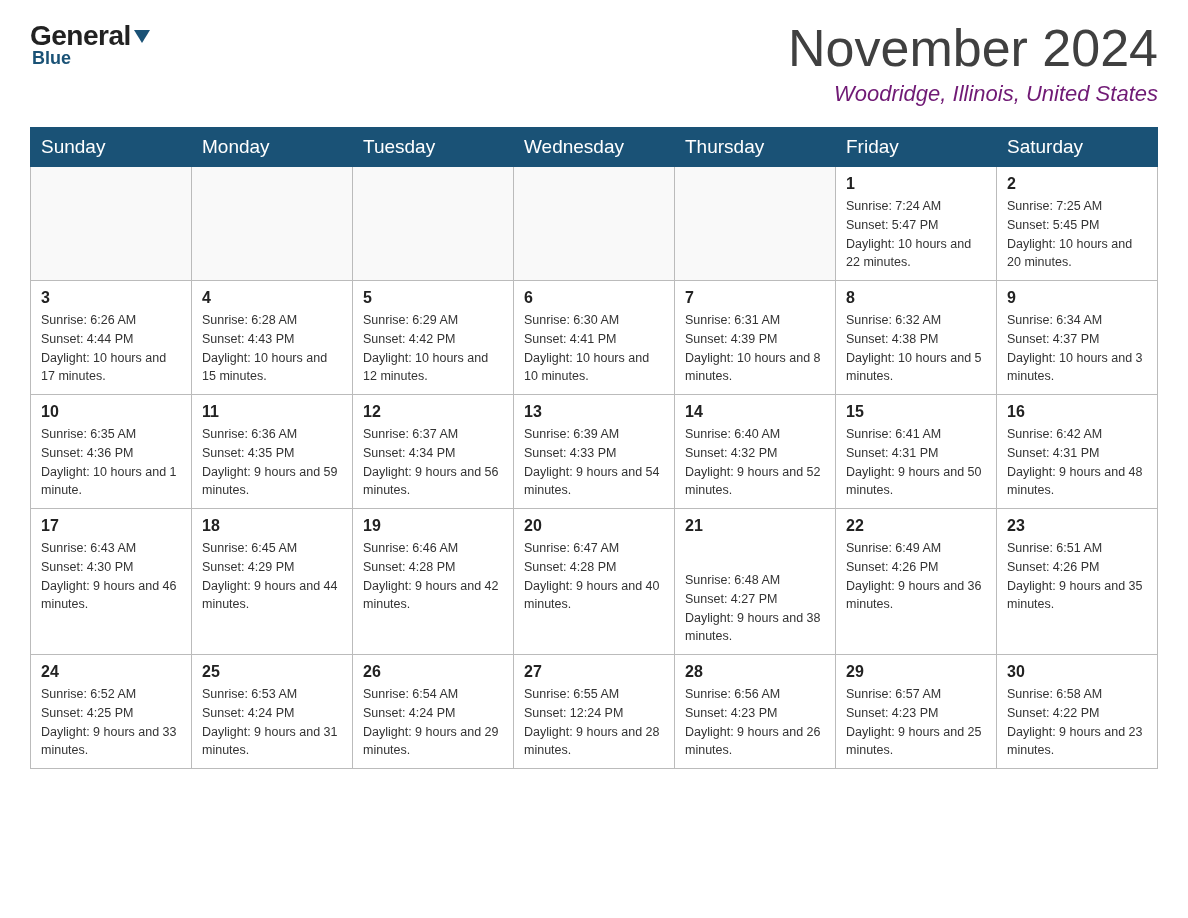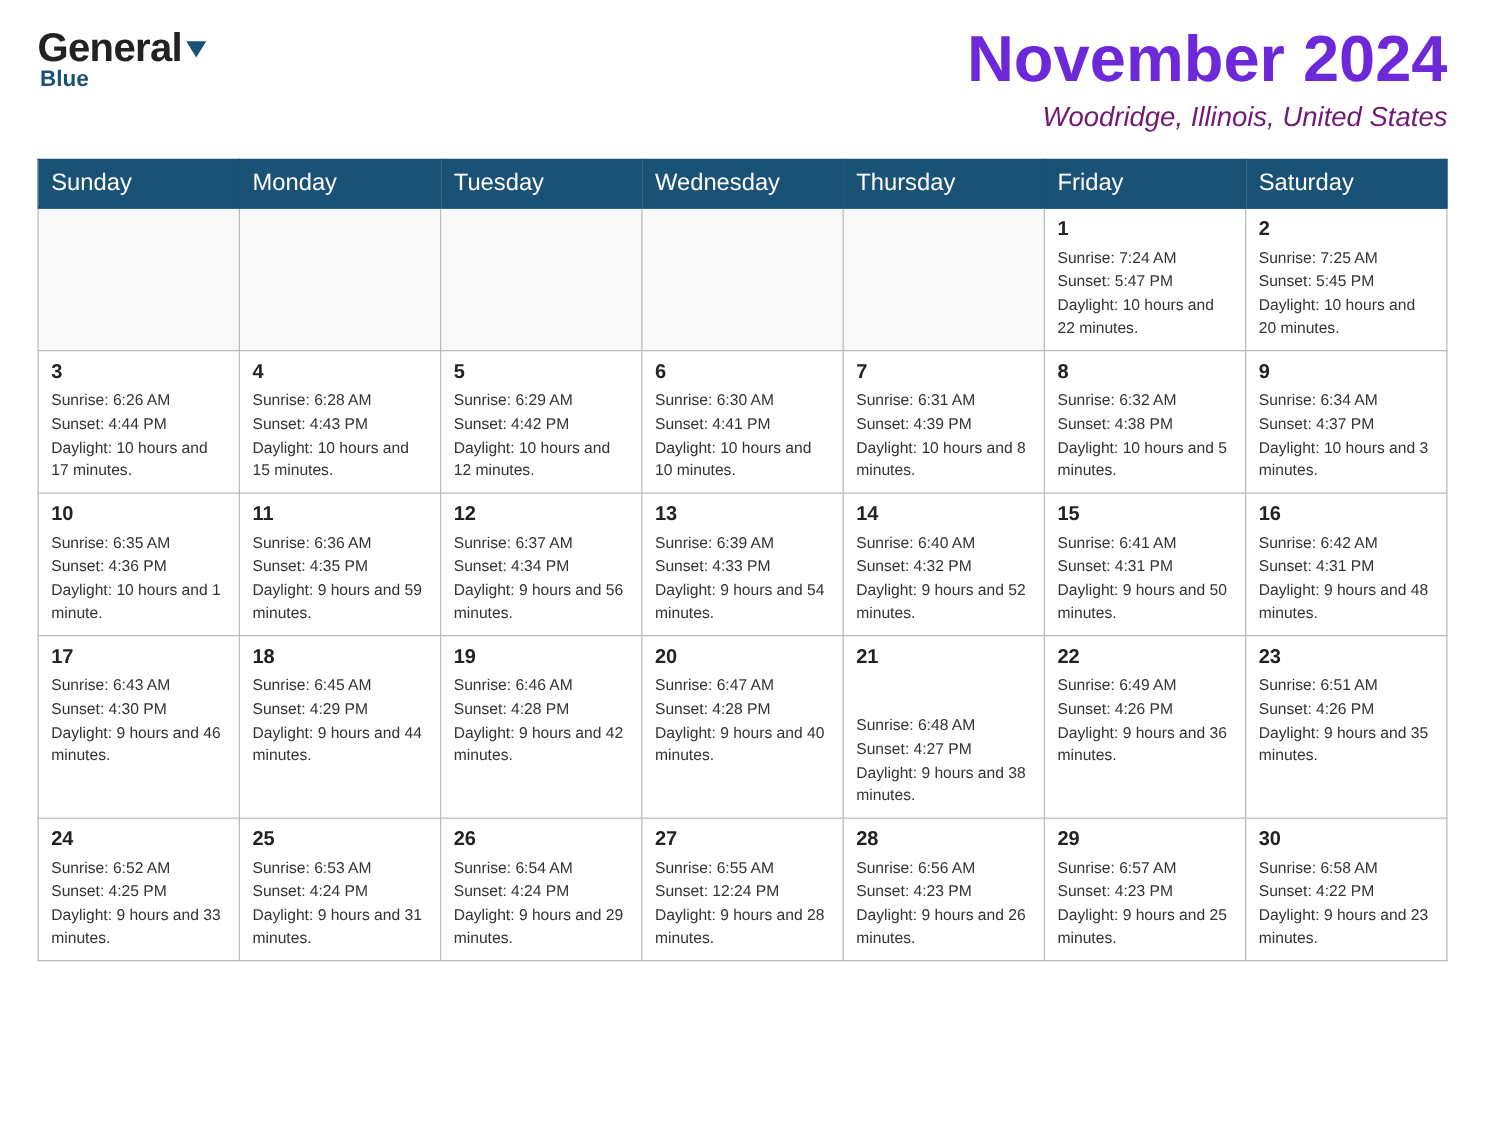--- a/index.html
+++ b/index.html
@@ -14,22 +14,22 @@
       display: flex;
       justify-content: space-between;
       align-items: flex-start;
       margin-bottom: 20px;
     }
     .title-area {
       text-align: right;
     }
     .month-title {
       font-size: 52px;
-      font-weight: bold;
-      color: #6d28d9;
+      font-weight: normal;
+      color: #404040;
       line-height: 1.1;
     }
     .location-title {
       font-size: 22px;
       color: #701a75;
       margin-top: 4px;
       font-style: italic;
     }
     .calendar-table {
       width: 100%;
@@ -69,21 +69,21 @@
     .empty-cell {
       background: #f9f9f9;
     }
     .logo-wrapper {
       display: flex;
       flex-direction: column;
     }
     .logo-row1 {
       display: flex;
       align-items: center;
-      font-size: 32px;
+      font-size: 28px;
       font-weight: bold;
       color: #222;
       letter-spacing: -0.5px;
     }
     .logo-arrow-svg {
       margin: 0 2px 0 1px;
     }
     .logo-row2 {
       color: #1a5276;
       font-size: 18px;

